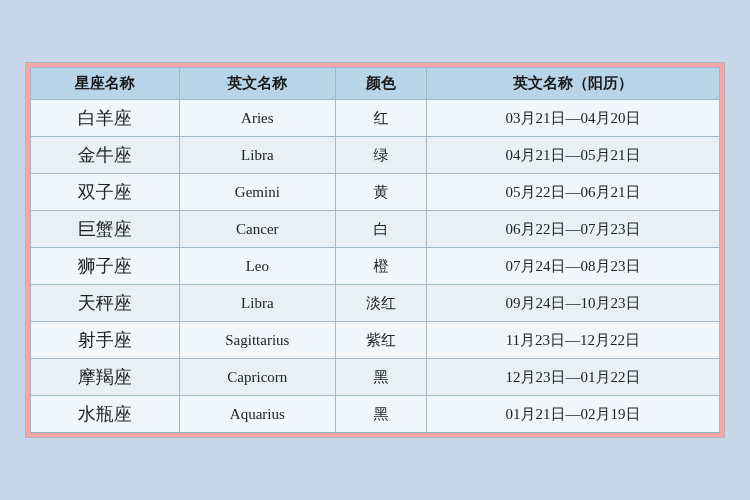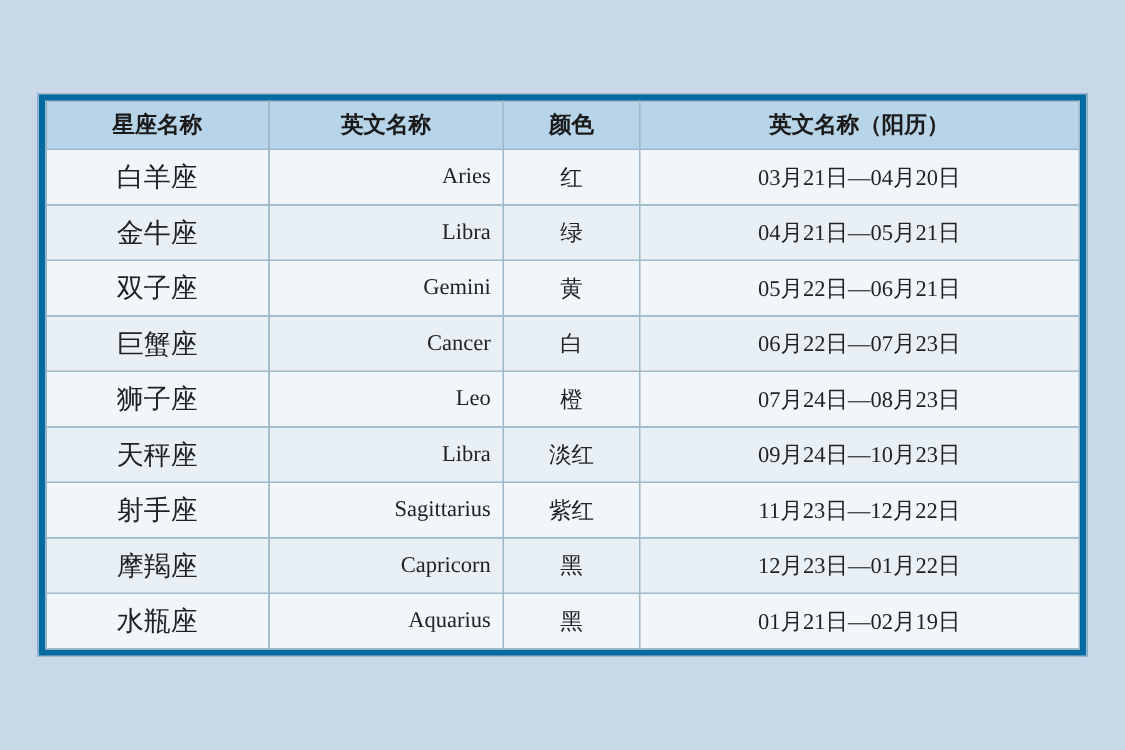--- a/index.html
+++ b/index.html
@@ -12,21 +12,21 @@
       width: 750px;
       height: 500px;
       background-color: #c8d8e8;
       display: flex;
       align-items: center;
       justify-content: center;
       font-family: "SimSun", "宋体", serif;
     }
 
     .table-container {
-      background-color: #0369a1;
+      background-color: #fca5a5;
       border: 1px solid #a0b8c8;
       padding: 4px;
       width: 700px;
     }
 
     table {
       width: 100%;
       border-collapse: collapse;
     }
 
@@ -52,21 +52,20 @@
     tbody tr:nth-child(even) {
       background-color: #e8f0f6;
     }
 
     td:first-child {
       font-size: 18px;
     }
 
     td:nth-child(2) {
       font-style: normal;
-      text-align: right;
     }
   </style>
 </head>
 <body>
 
 <div class="table-container">
   <table>
     <thead>
       <tr>
         <th>星座名称</th>

